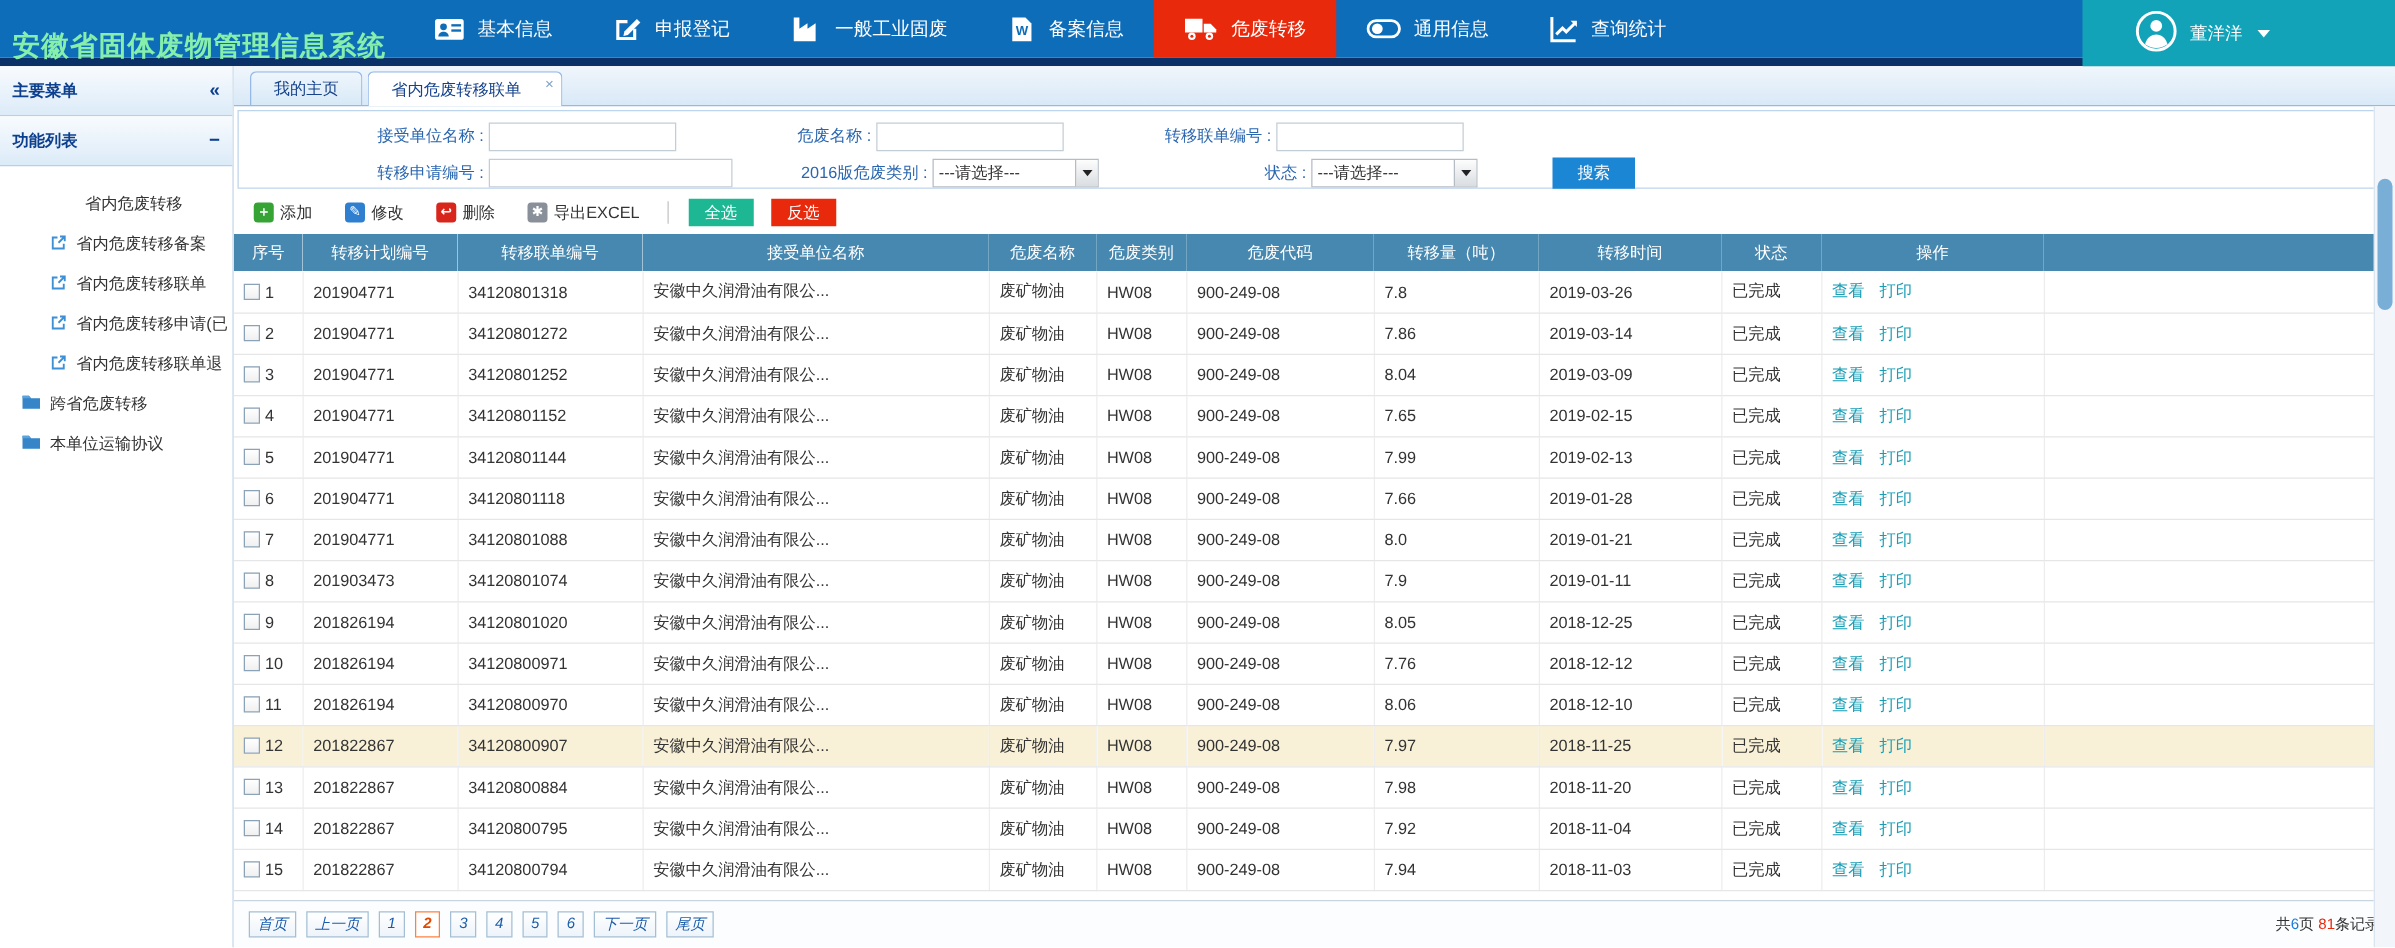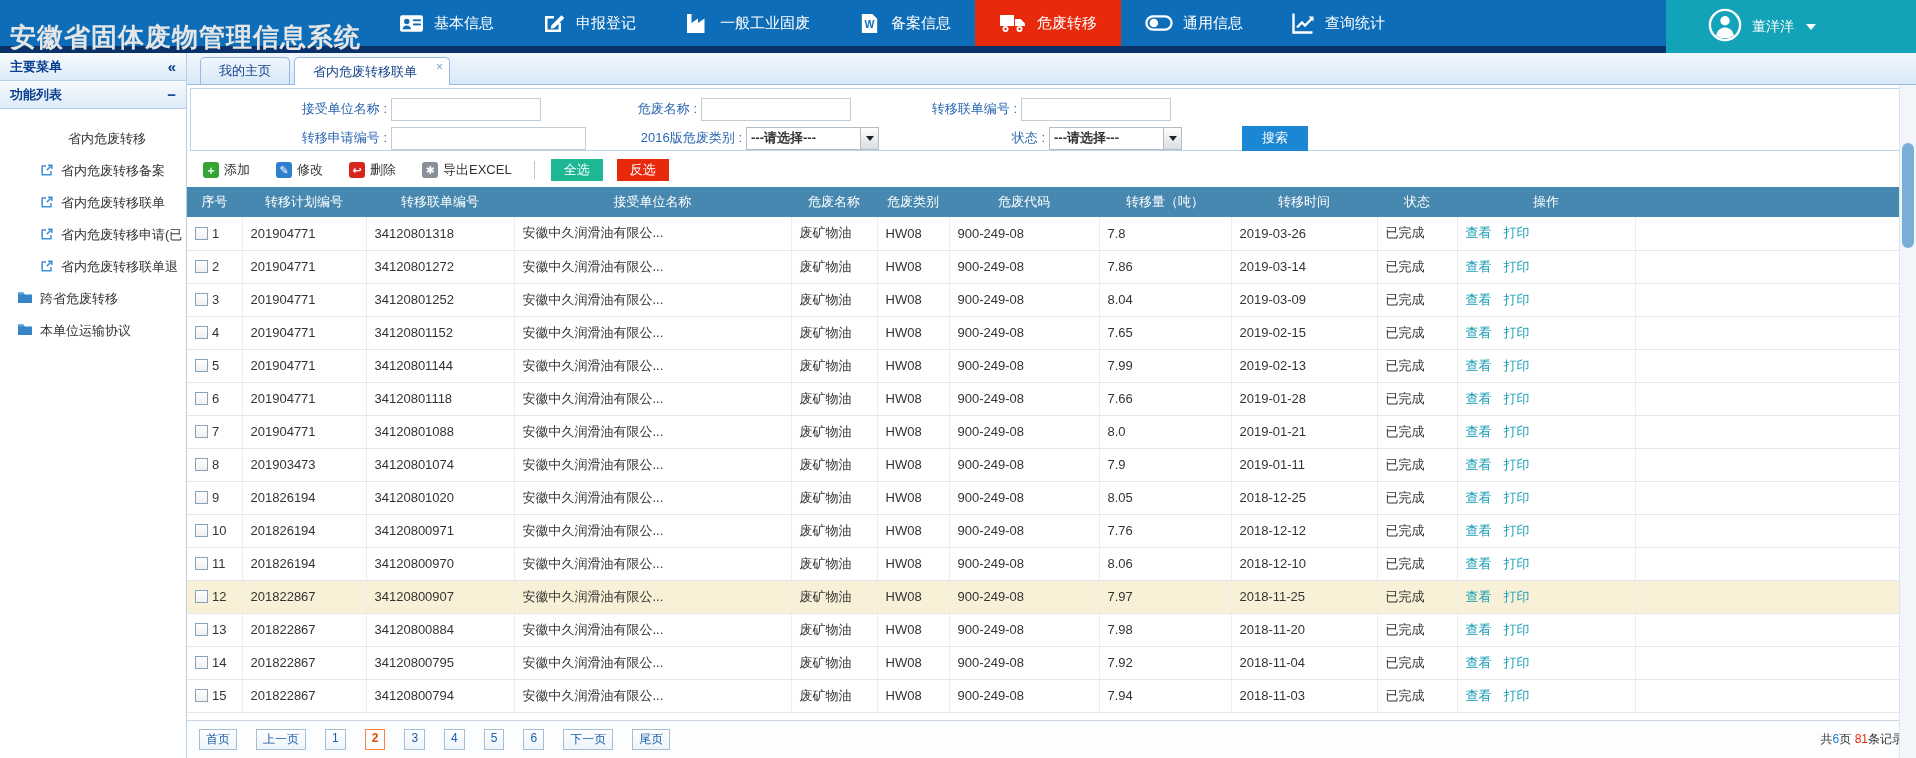--- a/index.html
+++ b/index.html
@@ -2,32 +2,32 @@
 <html style="--nav: #0e6db8; --nav-active: #e8290c; --user-bg: #13a3b8; --th-bg: #4788b0; --row-hl: #f8f1d7; --link: #189db4;"><head>
 <meta charset="utf-8">
 <style>
   * { box-sizing: border-box; margin: 0; padding: 0; }
   html,body { width:1916px; height:758px; overflow:hidden; }
   body { font-family:"Liberation Sans","DejaVu Sans",sans-serif; font-size:13px; background:#fff; color:#333; }
 
   
   .topnav { height:46px; background:var(--nav,#0e6db8); display:flex; align-items:center; position:relative; }
   .nav-strip { height:7px; background:#0a3168; width:100%; }
-  .brand { color:#e5e5e5; font-size:26px; font-weight:bold; padding:0 14px 0 10px; letter-spacing:1px; white-space:nowrap;margin-top:28px; }
+  .brand { color:#86efac; font-size:22px; font-weight:bold; padding:0 14px 0 10px; letter-spacing:1px; white-space:nowrap;margin-top:28px; }
   .nav-items { display:flex; height:100%; }
   .nav-item { display:flex; align-items:center; gap:10px; padding:0 24px; color:#fff; font-size:15px; cursor:pointer; white-space:nowrap;justify-content:space-between; }
   .nav-item.active { background:var(--nav-active,#e8290c); }
   .nav-item svg { display:block; }
   .user-area { position:absolute; right:0; top:0; height:53px; width:250px; background:var(--user-bg,#13a3b8); z-index:5; display:flex; align-items:center; padding-left:42px; gap:10px; color:#fff; font-size:14px; }
   .caret-down { width:0; height:0; border-left:5px solid transparent; border-right:5px solid transparent; border-top:6px solid #fff; margin-left:2px; }
 
   
   .layout { display:flex; height:705px; }
   .sidebar { width:187px; border-right:1px solid #b9cfe4; background:#fff; flex:0 0 187px; overflow:hidden; }
-  .side-header { height:28px; background:linear-gradient(#f8fbfe,#dcebf8); border-bottom:1px solid #b9cfe4; color:#0c3f8e; font-weight:bold; display:flex; align-items:center; justify-content:space-between; padding:0 10px; font-size:13px; }
+  .side-header { height:40px; background:linear-gradient(#f8fbfe,#dcebf8); border-bottom:1px solid #b9cfe4; color:#0c3f8e; font-weight:bold; display:flex; align-items:center; justify-content:space-between; padding:0 10px; font-size:13px; }
   .side-tool { color:#0c3f8e; font-weight:bold; cursor:pointer; font-size:15px; line-height:1; }
   .tree { padding:14px 0 0 0; }
   .tree-item { height:32px; display:flex; align-items:center; gap:7px; font-size:13px; color:#333; white-space:nowrap; overflow:hidden; cursor:pointer; }
   .tree-item.t-parent { padding-left:68px; }
   .tree-item.t-link   { padding-left:40px; }
   .tree-item.t-folder { padding-left:17px; }
 
   .content { flex:1; position:relative; background:#fff; display:flex; flex-direction:column; overflow:hidden; }
 
   
@@ -36,21 +36,21 @@
   .tab.active { background:#fff; padding-right:32px; height:28px; margin-bottom:-1px; }
   .tab-close { position:absolute; top:3px; right:6px; font-size:12px; color:#7fa1c6; line-height:1; cursor:pointer; }
 
   
   .search-panel { margin:3px 3px 2px 3px; height:63px; border:1px solid #bcd4ec; background:#fff; padding-top:8px; }
   .f-row { display:flex; align-items:center; height:24px; margin-bottom:5px; }
   .f-label { text-align:right; color:#2a66b0; font-size:13px; padding-right:4px; white-space:nowrap; }
   .w1 { width:200px; } .w2 { width:160px; } .w3 { width:170px; }
   .f-input { width:150px; height:23px; border:1px solid #c3cdd6; background:#fff; padding:0 4px; font-size:13px; outline:none; }
   .f-input.wide { width:195px; }
-  .f-select { width:133px; height:23px; border:1px solid #b5bcc4; background:#fff; display:flex; align-items:center; cursor:pointer;font-weight:bold; }
+  .f-select { width:133px; height:23px; border:1px solid #b5bcc4; background:#fff; display:flex; align-items:center; cursor:pointer; }
   .f-select .sel-text { flex:1; padding:0 4px; font-size:13px; color:#333; white-space:nowrap; overflow:hidden; }
   .f-select .sel-btn { width:18px; height:100%; border-left:1px solid #b5bcc4; background:linear-gradient(#fdfdfd,#d9dde1); display:flex; align-items:center; justify-content:center; }
   .f-select .sel-btn i { width:0; height:0; border-left:4px solid transparent; border-right:4px solid transparent; border-top:5px solid #222; }
   .search-btn { margin-left:60px; width:66px; height:25px; background:#1a86d4; color:#fff; border:none; font-size:13px; cursor:pointer; }
 
   
   .toolbar { height:34px; display:flex; align-items:center; padding:0 10px; gap:8px; flex:0 0 34px; }
   .tb-action { display:flex; align-items:center; gap:5px; cursor:pointer; font-size:13px; color:#333; padding:0 6px; }
   .tb-ico { width:16px; height:16px; border-radius:3px; color:#fff; font-size:11px; line-height:16px; text-align:center; display:inline-block; font-weight:bold; }
   .tb-divider { width:1px; height:18px; background:#c4c4c4; margin:0 8px; }
@@ -540,21 +540,21 @@
               <td>2018-11-03</td>
               <td>已完成</td>
               <td><span class="op-link">查看</span><span class="op-link">打印</span></td>
               <td></td>
             </tr>
           </tbody>
       </table>
     </div>
 
     <div class="pager">
-      <span id="pg-buttons" style="display:flex;gap:19px;">
+      <span id="pg-buttons" style="display:flex;gap:8px;font-style:italic;">
           <span class="pg-btn">首页</span>
           <span class="pg-btn">上一页</span>
           <span class="pg-btn">1</span>
           <span class="pg-btn current">2</span>
           <span class="pg-btn">3</span>
           <span class="pg-btn">4</span>
           <span class="pg-btn">5</span>
           <span class="pg-btn">6</span>
           <span class="pg-btn">下一页</span>
           <span class="pg-btn">尾页</span>

